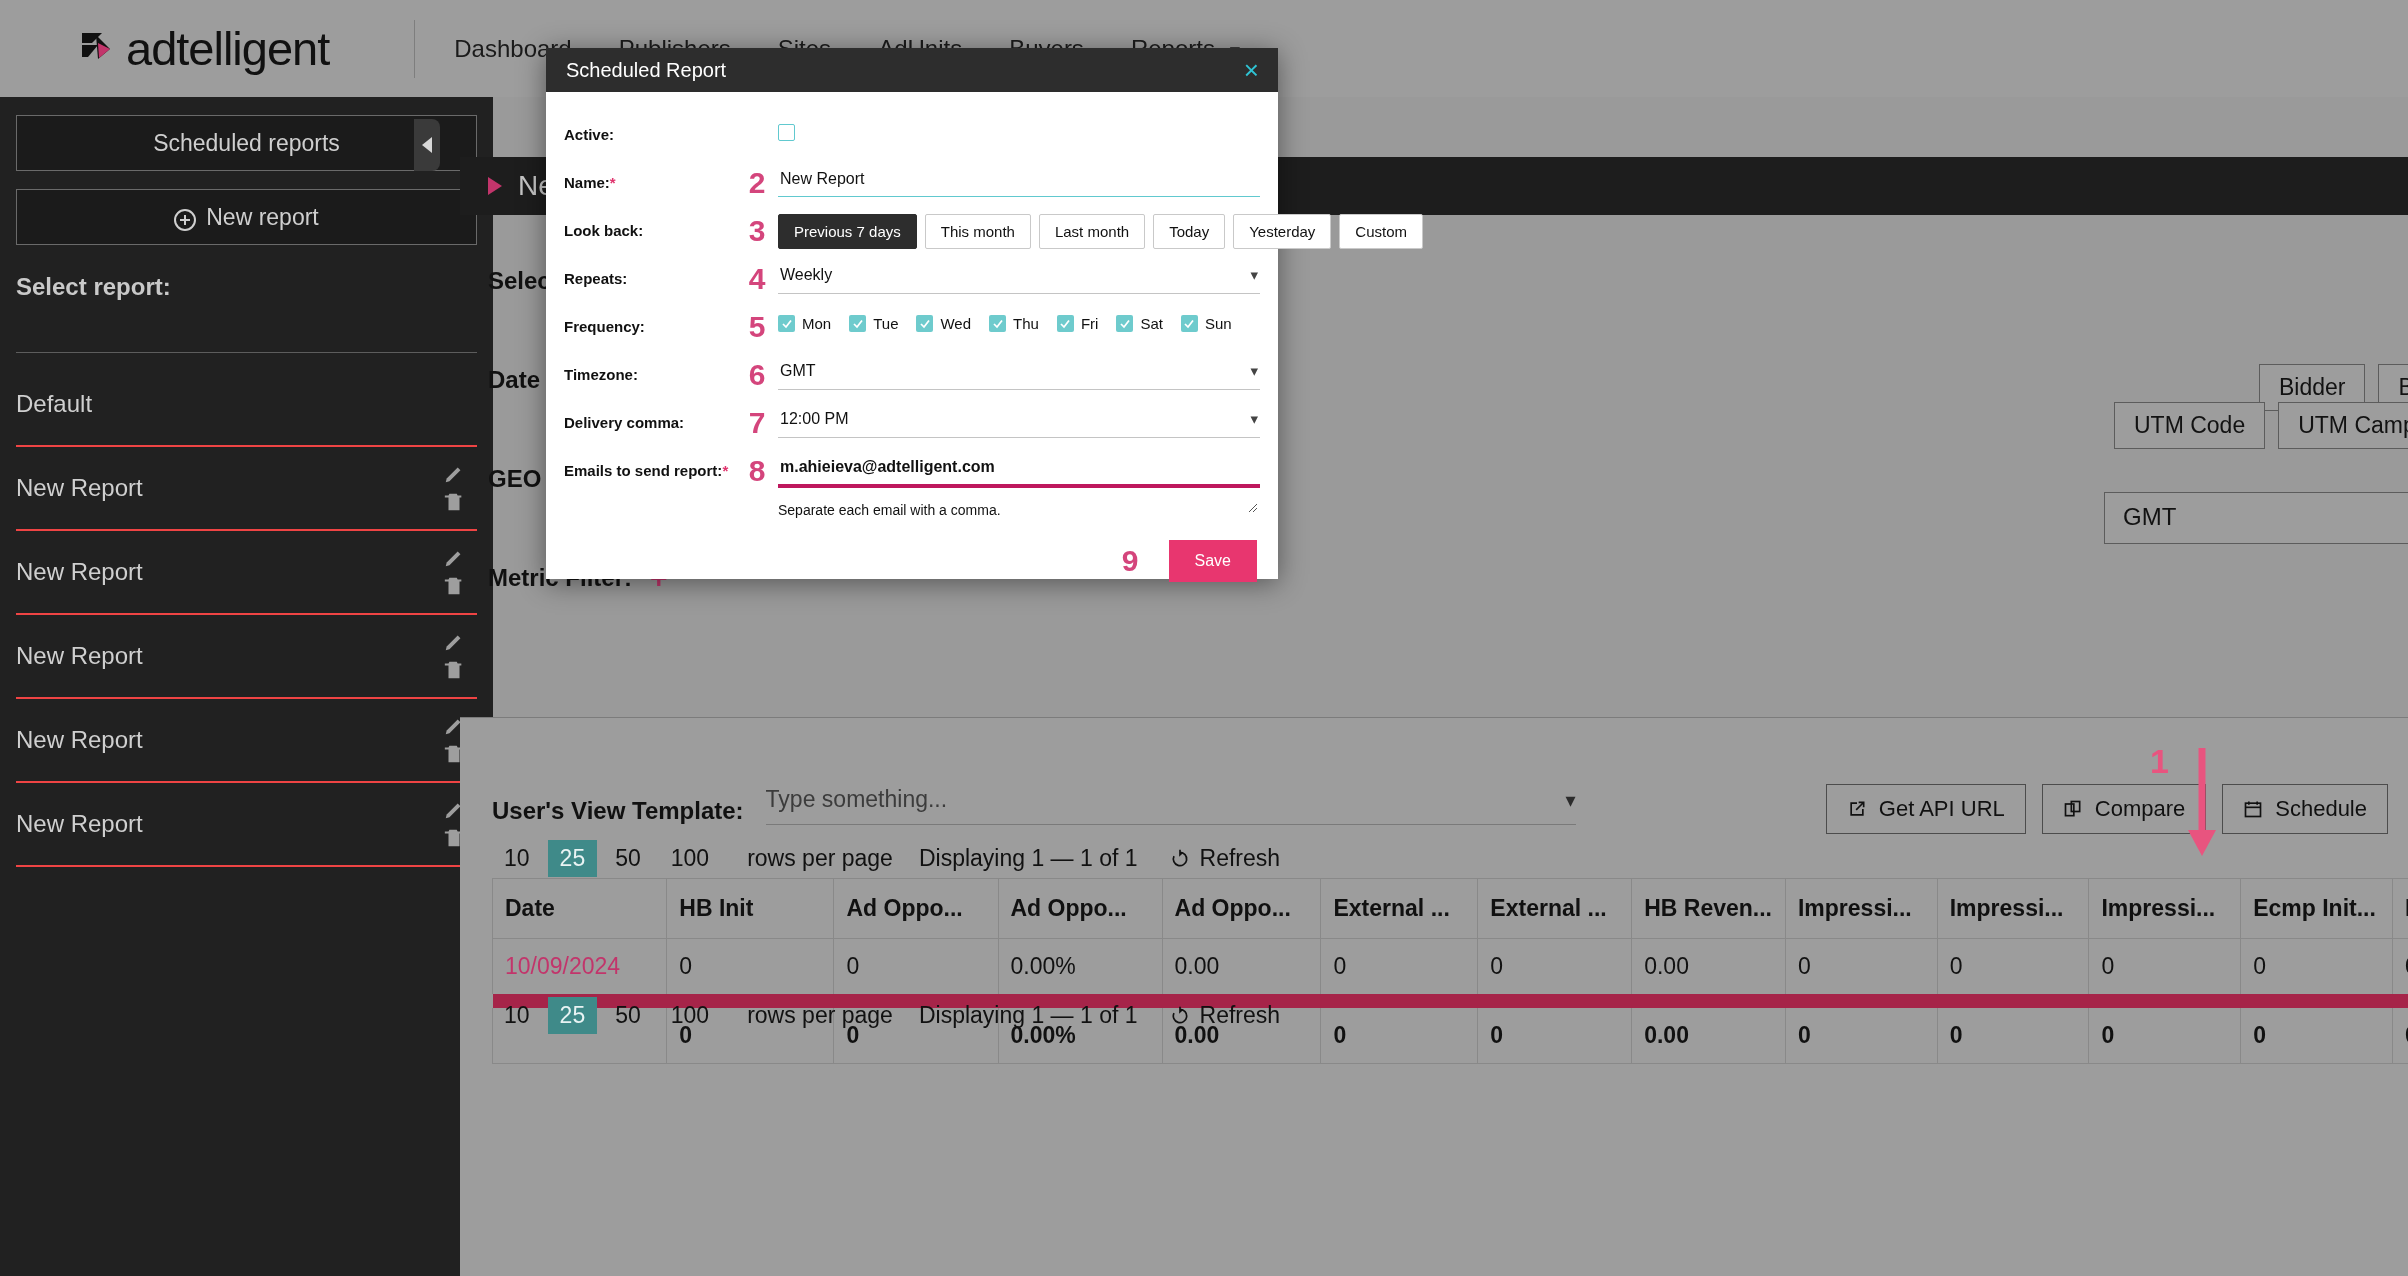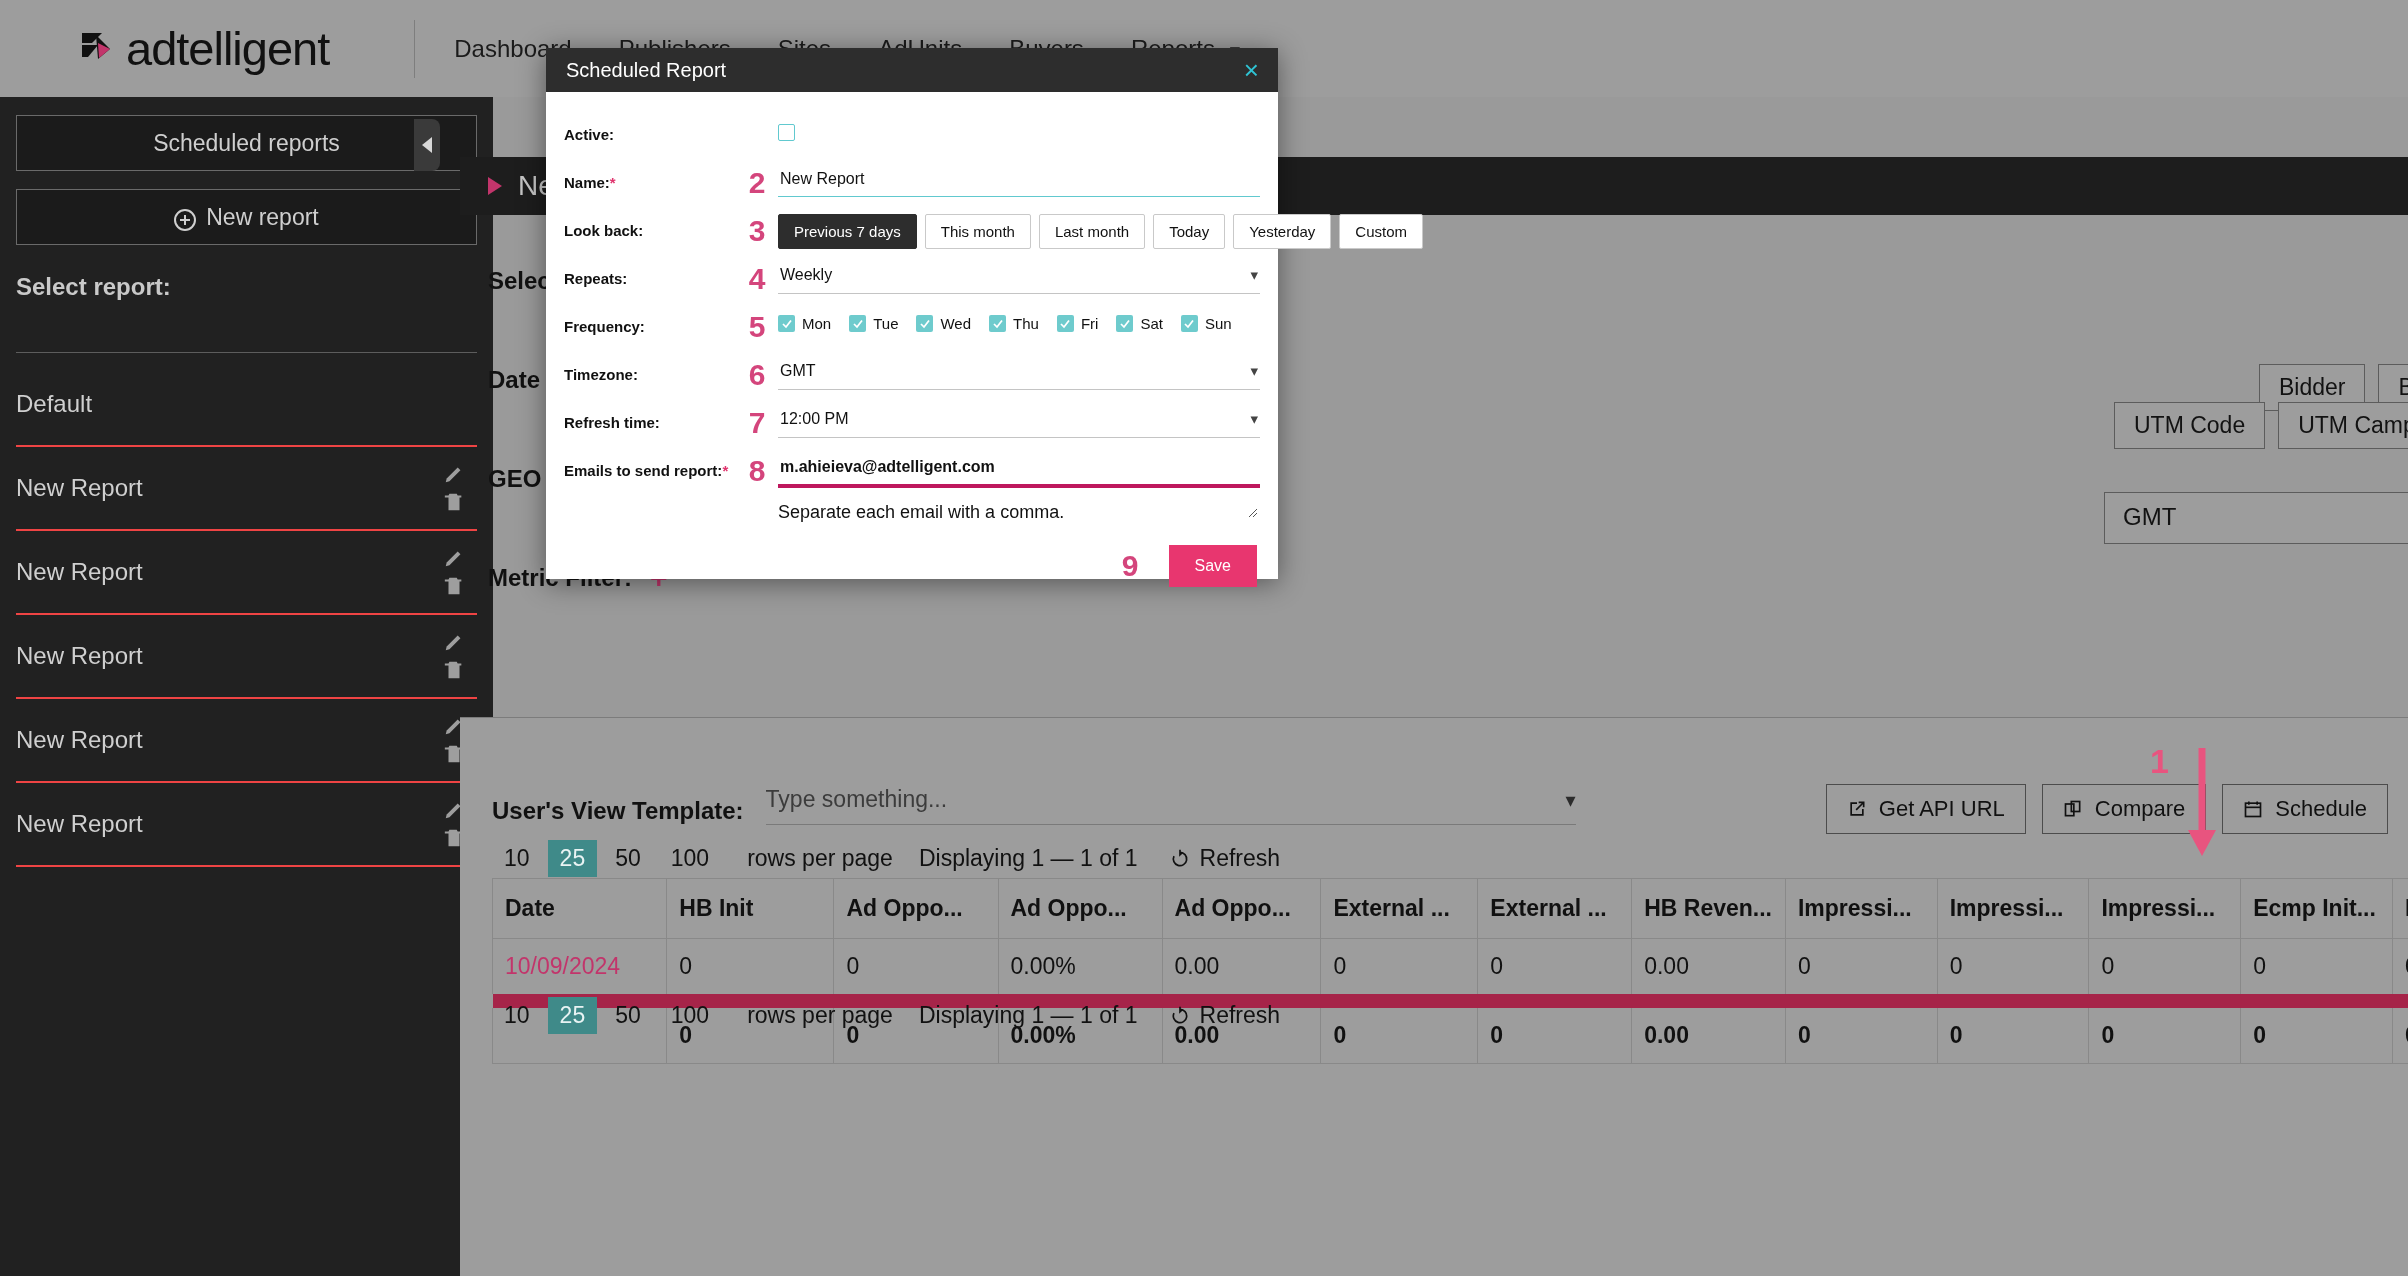--- a/index.html
+++ b/index.html
@@ -211,21 +211,21 @@
   .day { display: flex; align-items: center; gap: 7px; margin-right: 11px; }
   .day:last-child { margin-right: 0; }
   .dcb {
     width: 17px; height: 17px; background: #6ecbcd; border-radius: 2px;
     display: flex; align-items: center; justify-content: center; cursor: pointer;
   }
   .dcb svg { width: 12px; height: 12px; }
   .dlbl { font-size: 15px; color: #111; }
 
   .ta-wrap { position: relative; }
-  .ta-hint { font-size: 18px; color: #111; margin-top: 14px; }
+  .ta-hint { font-size: 14px; color: #111; margin-top: 14px; }
   .resize-grip {
     position: absolute; right: 2px; bottom: 5px; width: 10px; height: 10px;
     pointer-events: none;
   }
 
   .save-row { display: flex; align-items: center; justify-content: flex-end; gap: 30px; margin-top: 22px; padding-right: 3px; }
   .save-num { font-size: 30px; font-weight: 700; color: #d4457c; }
   .save-btn {
     background: #e8366f; color: #fff; border: none; font-size: 16px;
     padding: 12px 26px; cursor: pointer; font-family: "Liberation Sans", sans-serif;
@@ -633,21 +633,21 @@
         <div class="fnum">6</div>
         <div class="fctl">
           <div class="selrow">
             <span class="selval">GMT</span>
             <span class="selchev">▾</span>
           </div>
         </div>
       </div>
 
       <div class="frow">
-        <div class="flbl">Refresh time:</div>
+        <div class="flbl">Delivery comma:</div>
         <div class="fnum">7</div>
         <div class="fctl">
           <div class="selrow">
             <span class="selval">12:00 PM</span>
             <span class="selchev">▾</span>
           </div>
         </div>
       </div>
 
       <div class="frow">

